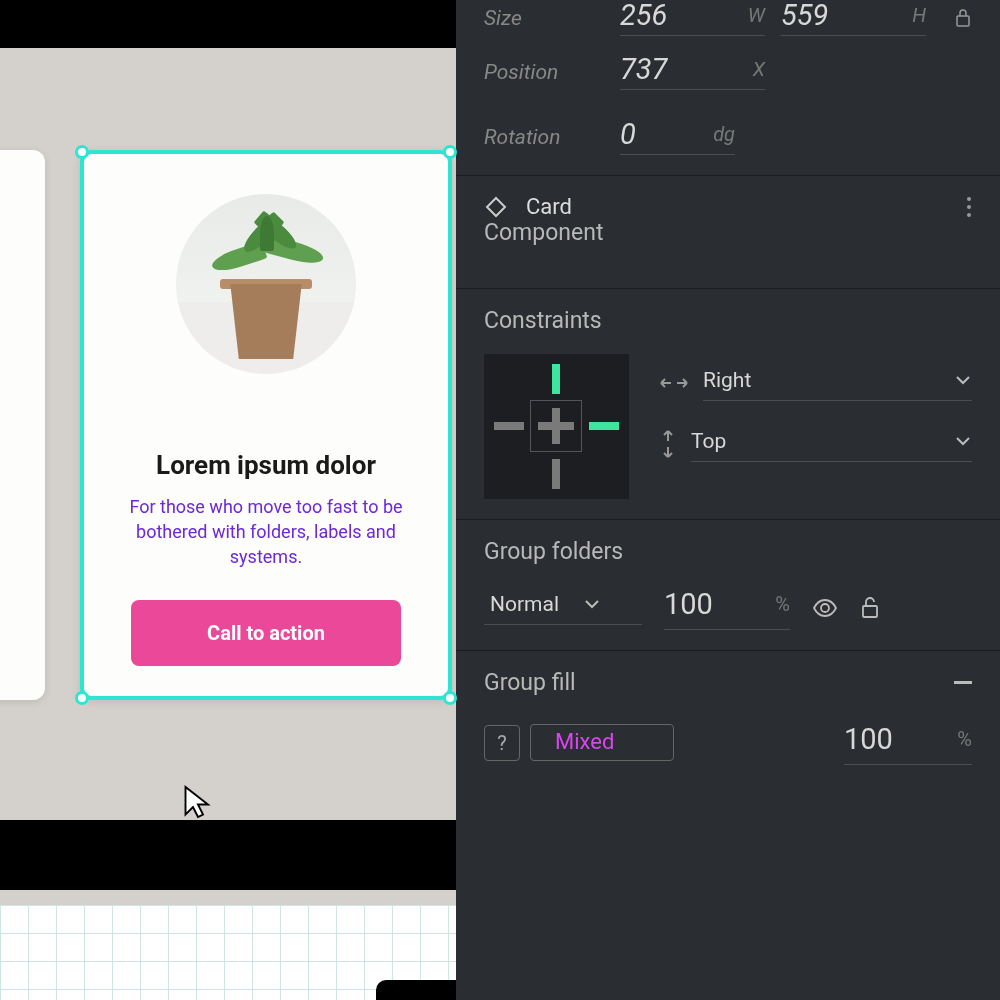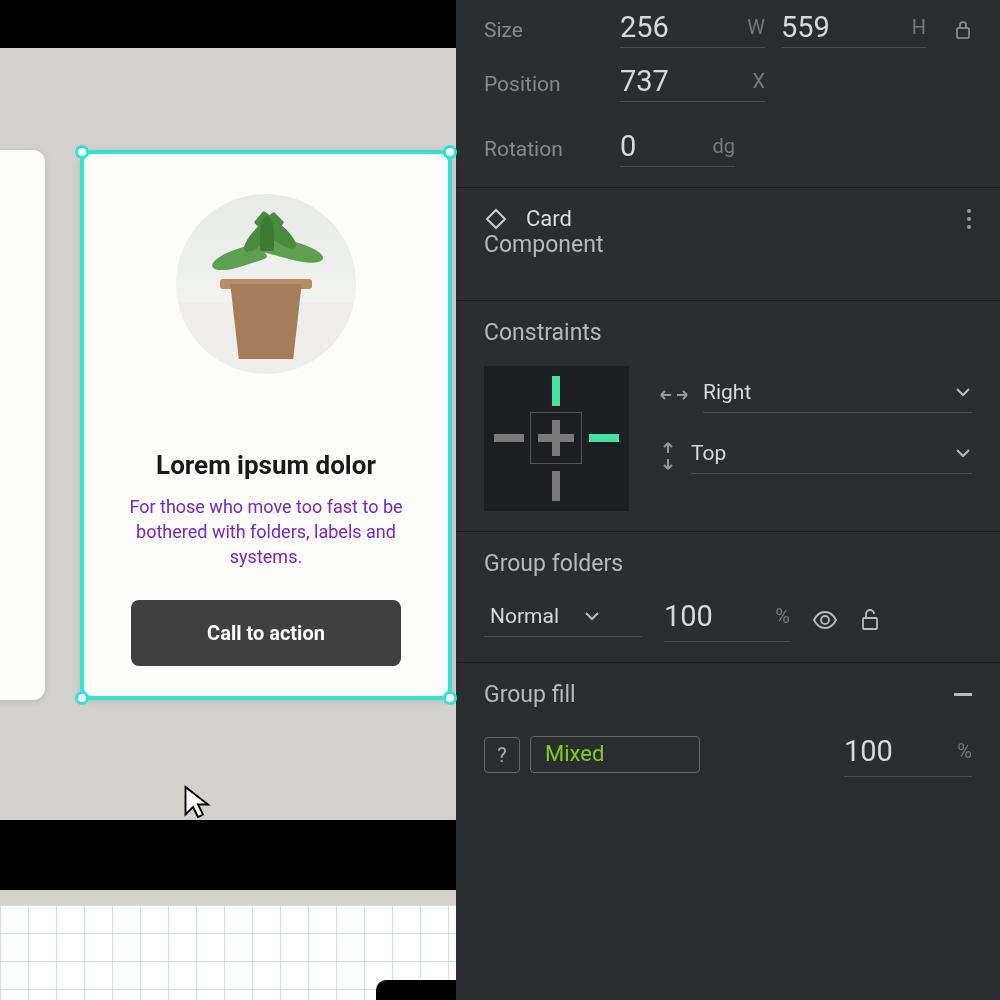--- a/index.html
+++ b/index.html
@@ -30,21 +30,21 @@
 .pot-rim { position: absolute; bottom: 85px; left: 50%; transform: translateX(-50%); width: 92px; height: 10px; background: #b88d68; border-radius: 3px; }
 .leaf { position: absolute; background: #4a8b3e; }
 .l1 { width: 55px; height: 18px; top: 55px; left: 35px; border-radius: 50% 10% 10% 50%; transform: rotate(-18deg); background: #5fa050; }
 .l2 { width: 60px; height: 18px; top: 48px; right: 32px; border-radius: 10% 50% 50% 10%; transform: rotate(15deg); background: #5fa050; }
 .l3 { width: 48px; height: 16px; top: 32px; left: 62px; border-radius: 50% 10% 10% 50%; transform: rotate(-45deg); background: #4a8b3e; }
 .l4 { width: 48px; height: 16px; top: 30px; right: 55px; border-radius: 10% 50% 50% 10%; transform: rotate(40deg); background: #4a8b3e; }
 .l5 { width: 14px; height: 35px; top: 22px; left: 84px; border-radius: 50% 50% 10% 10%; background: #3e7a33; }
 
 .card-title { font-size: 26px; font-weight: 700; color: #1a1a1a; margin-top: 76px; text-align: center; }
 .card-desc { font-size: 18px; color: #6d28d9; margin-top: 14px; text-align: center; line-height: 1.4; padding: 0 10px; }
-.cta-btn { width: 270px; height: 66px; background: #404040; color: #fff; border: none; border-radius: 8px; font-size: 20px; font-weight: 700; margin-top: auto; cursor: pointer; }
+.cta-btn { width: 270px; height: 66px; background: #ec4899; color: #fff; border: none; border-radius: 8px; font-size: 20px; font-weight: 700; margin-top: auto; cursor: pointer; }
 
 .cursor-icon { position: absolute; top: 784px; left: 183px; }
 
 
 .properties-panel { flex: 1; background: #2a2d31; color: #999; display: flex; flex-direction: column; }
 .section { padding: 18px 28px 20px 28px; border-bottom: 1px solid #1a1c1f; }
 .no-bb { border-bottom: none; }
 .row { display: flex; align-items: center; gap: 16px; margin-bottom: 18px; }
 .row:last-child { margin-bottom: 0; margin-top: 29px; }
 .prop-label { font-size: 21px; color: #888; width: 120px; flex-shrink: 0; }
@@ -81,21 +81,21 @@
 
 
 .group-layers-row { display: flex; align-items: center; gap: 22px; }
 .blend-select { display: flex; align-items: center; gap: 24px; border-bottom: 1px solid #4a4d51; padding: 2px 0 8px 6px; width: 158px; }
 .opacity-field { display: flex; align-items: center; border-bottom: 1px solid #4a4d51; padding: 2px 0 8px 0; width: 126px; justify-content: space-between; }
 .icon-btn { color: #999; background: none; border: none; cursor: pointer; }
 
 
 .fill-row { display: flex; align-items: center; gap: 10px; }
 .swatch-q { width: 36px; height: 36px; border: 1px solid #666; border-radius: 4px; display: flex; align-items: center; justify-content: center; color: #aaa; font-size: 20px; }
-.mixed-box { border: 1px solid #666; border-radius: 4px; padding: 4px 14px 6px 14px; color: #84cc16; font-size: 22px; width: 170px; }
+.mixed-box { border: 1px solid #666; border-radius: 4px; padding: 4px 14px 6px 24px; color: #d946ef; font-size: 22px; width: 144px; }
 .fill-opacity { margin-left: auto; display: flex; align-items: center; gap: 28px; border-bottom: 1px solid #4a4d51; padding: 2px 0 8px 0; width: 128px; }
 
 svg { display: block; }
 </style>
 </head>
 <body>
 
 <div class="canvas-area">
   <div class="canvas-top-bar"></div>
 
@@ -129,21 +129,21 @@
   </div>
 
   <div class="canvas-bottom-bar"></div>
   <div class="grid-area">
     <div class="grid-dark"></div>
   </div>
 </div>
 
 <div class="properties-panel">
 
-  <div class="section" style="padding-top:12px;">
+  <div class="section" style="padding-top:0;font-style:italic;">
     <div class="row">
       <div class="prop-label">Size</div>
       <div class="field field-w">
         <span class="field-value">256</span>
         <span class="field-unit">W</span>
       </div>
       <div class="field field-w">
         <span class="field-value">559</span>
         <span class="field-unit">H</span>
       </div>

